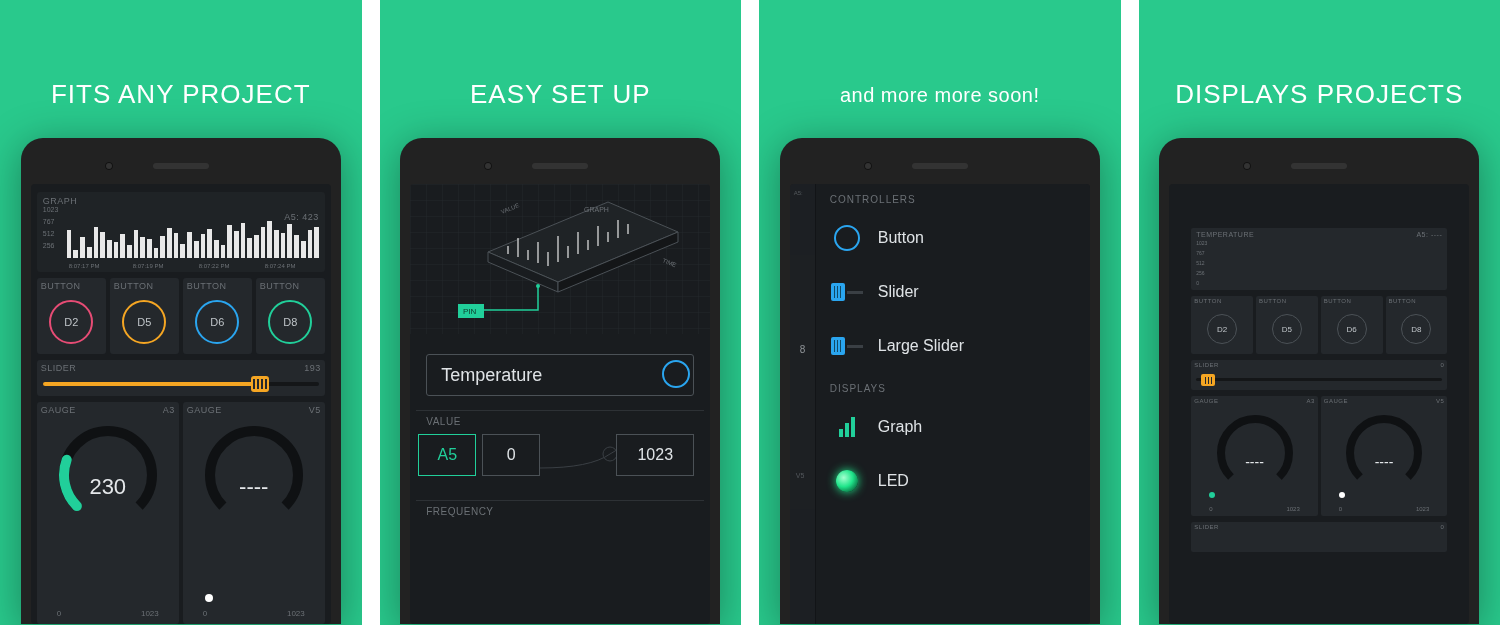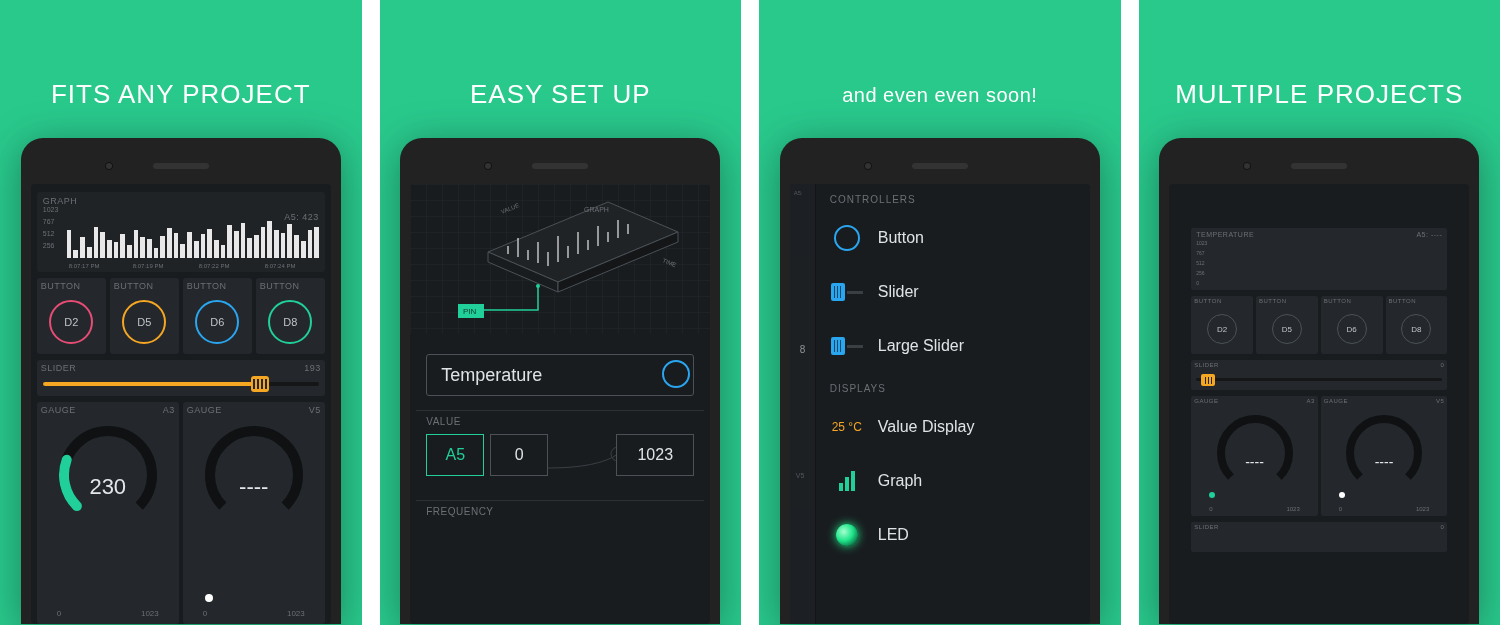--- a/index.html
+++ b/index.html
@@ -52,21 +52,21 @@
 
   
   .p2 .iso { top:0; left:0; right:0; height:150px; }
   .p2 .namefield { top:170px; left:16px; right:16px; height:42px; border:1px solid #4b5156; background:transparent; display:flex; align-items:center; padding:0 14px; font-size:18px; color:#dfe3e6; }
   .p2 .bluecirc  { position:absolute; top:176px; right:20px; width:28px; height:28px; border:2px solid #2aa5ef; border-radius:50%; }
   .p2 .seclabel  { position:absolute; left:16px; font-size:10px; color:#6b7075; letter-spacing:.5px; }
   .p2 .seclabel.inp { top:232px; }
   .p2 .seclabel.frq { top:322px; }
   .p2 .divider.d1 { top:226px; }
   .p2 .divider.d2 { top:316px; }
-  .p2 .inputrow  { position:absolute; top:250px; left:16px; right:16px; height:42px; display:flex; align-items:center; }
+  .p2 .inputrow  { position:absolute; top:250px; left:8px; right:16px; height:42px; display:flex; align-items:center; }
   .p2 .inputrow .box { height:42px; border:1px solid #4b5156; display:flex; align-items:center; justify-content:center; font-size:16px; color:#dfe3e6; }
   .p2 .inputrow .box.pin  { width:58px; border-color:#21cf9a; color:#21cf9a; }
   .p2 .inputrow .box.low  { width:58px; margin-left:6px; }
   .p2 .inputrow .curve    { flex:1; height:42px; position:relative; }
   .p2 .inputrow .box.high { width:78px; }
   .p2 .freqbox { position:absolute; top:344px; left:68px; width:130px; height:42px; border:1px solid #4b5156; display:flex; align-items:center; justify-content:center; font-size:16px; color:#dfe3e6; }
 
   
   .p3 .peek { position:absolute; top:0; left:0; width:26px; bottom:0; background:#1f2226; border-right:1px solid #101214; opacity:.7; }
   .p3 .list { position:absolute; left:26px; right:0; top:0; bottom:0; background:#191c1f; }
@@ -313,21 +313,21 @@
 
       <div class="divider d2"></div>
       <span class="seclabel frq">FREQUENCY</span>
 
     </div>
   </div>
 </div>
 
 <div class="panel">
   <div class="headline">
-    <span class="sub">and even even soon!</span>
+    <span class="sub">and more more soon!</span>
   </div>
   <div class="phone">
     <div class="phone-top">
       <span class="phone-cam"></span>
       <span class="phone-spkr"></span>
       <span class="phone-cam" style="visibility:hidden"></span>
     </div>
     <div class="screen p3">
       <div class="peek">
         <span style="position:absolute;top:6px;left:4px;font-size:6px;color:#6b7075">A5:</span>
@@ -365,24 +365,20 @@
                   <i></i>
                 </div>
                 <div class="tr"></div>
               </div>
             </div>
           <div class="nm">Large Slider</div>
         </div>
 
         <div class="grp">DISPLAYS</div>
 
-        <div class="row">
-          <div class="ic ic-val">25 °C</div>
-          <div class="nm">Value Display</div>
-        </div>
         <div class="row">
           <div class="ic">
               <div class="ic-graph">
                 <i style="height:8px"></i>
                 <i style="height:14px"></i>
                 <i style="height:20px"></i>
               </div>
             </div>
           <div class="nm">Graph</div>
         </div>
@@ -391,21 +387,21 @@
               <div class="ic-led"></div>
             </div>
           <div class="nm">LED</div>
         </div>
       </div>
     </div>
   </div>
 </div>
 
 <div class="panel">
-  <div class="headline">MULTIPLE PROJECTS</div>
+  <div class="headline">DISPLAYS PROJECTS</div>
   <div class="phone">
     <div class="phone-top">
       <span class="phone-cam"></span>
       <span class="phone-spkr"></span>
       <span class="phone-cam" style="visibility:hidden"></span>
     </div>
     <div class="screen p4">
       <div class="mini">
 
         <div class="mgraph">

